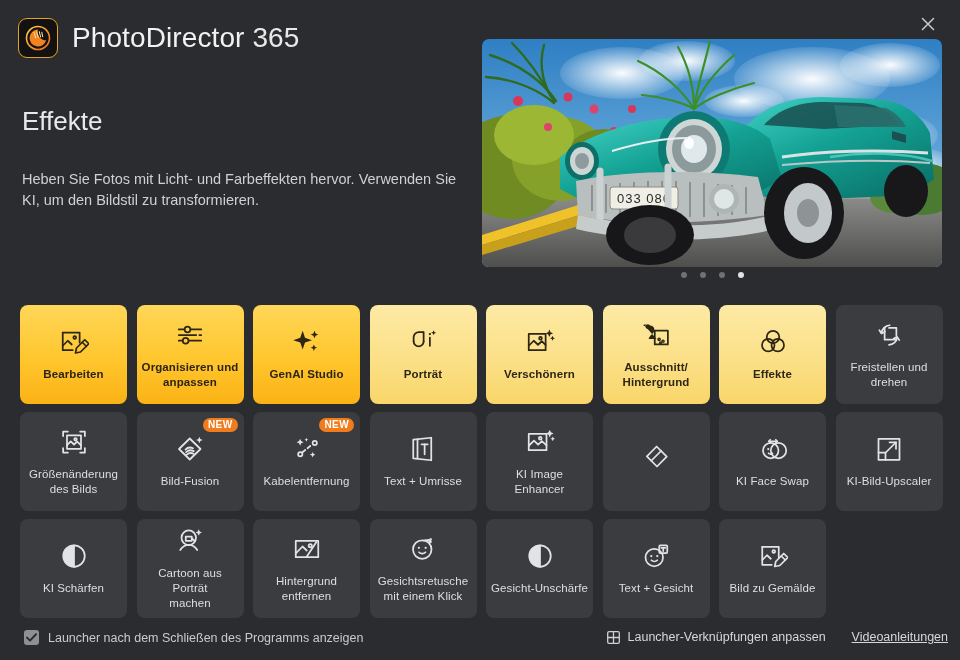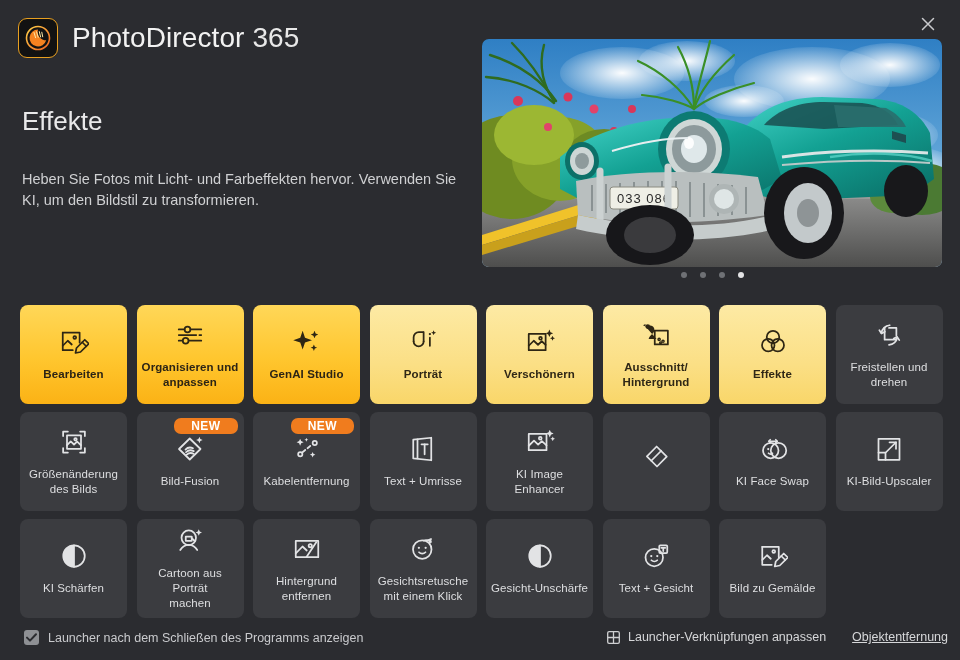--- a/index.html
+++ b/index.html
@@ -100,22 +100,22 @@
     background: linear-gradient(180deg, #fdeaa4 0%, #fbdf85 60%, #f9d669 100%);
   }
   .tile.pale .lbl { color: #2f2716; font-weight: bold; }
   .tile.dark {
     background: #3b3c40;
   }
   .tile.dark .lbl { color: #dedfe1; }
   .badge-new {
     position: absolute; top: 6px; right: 6px;
     background: #f07c1e; color: #ffffff;
-    font-size: 12px; font-weight: bold; letter-spacing: .4px;
-    padding: 2px 17px 2px; border-radius: 7px; line-height: 1;
+    font-size: 10px; font-weight: bold; letter-spacing: .4px;
+    padding: 2px 5px 2px; border-radius: 7px; line-height: 1;
   }
 
   
   .footer {
     position: absolute; left: 0; bottom: 0; width: 960px; height: 40px;
   }
   .chk-wrap {
     position: absolute; left: 24px; top: 10px;
     display: flex; align-items: center; gap: 9px; cursor: pointer;
   }
@@ -621,18 +621,18 @@
 
     <div class="foot-right">
       <div class="foot-link">
         <svg width="13" height="13" viewBox="0 0 13 13">
           <rect x="0.7" y="0.7" width="11.6" height="11.6" rx="1.4" fill="none" stroke="#cfd0d2" stroke-width="1.3"></rect>
           <path d="M6.5 0.7 V12.3 M0.7 6.5 H12.3" stroke="#cfd0d2" stroke-width="1.3"></path>
         </svg>
         <span>Launcher-Verknüpfungen anpassen</span>
       </div>
       <div class="foot-link underline">
-        <span>Objektentfernung</span>
+        <span>Videoanleitungen</span>
       </div>
     </div>
   </div>
 
 </div>
 
 </body></html>

